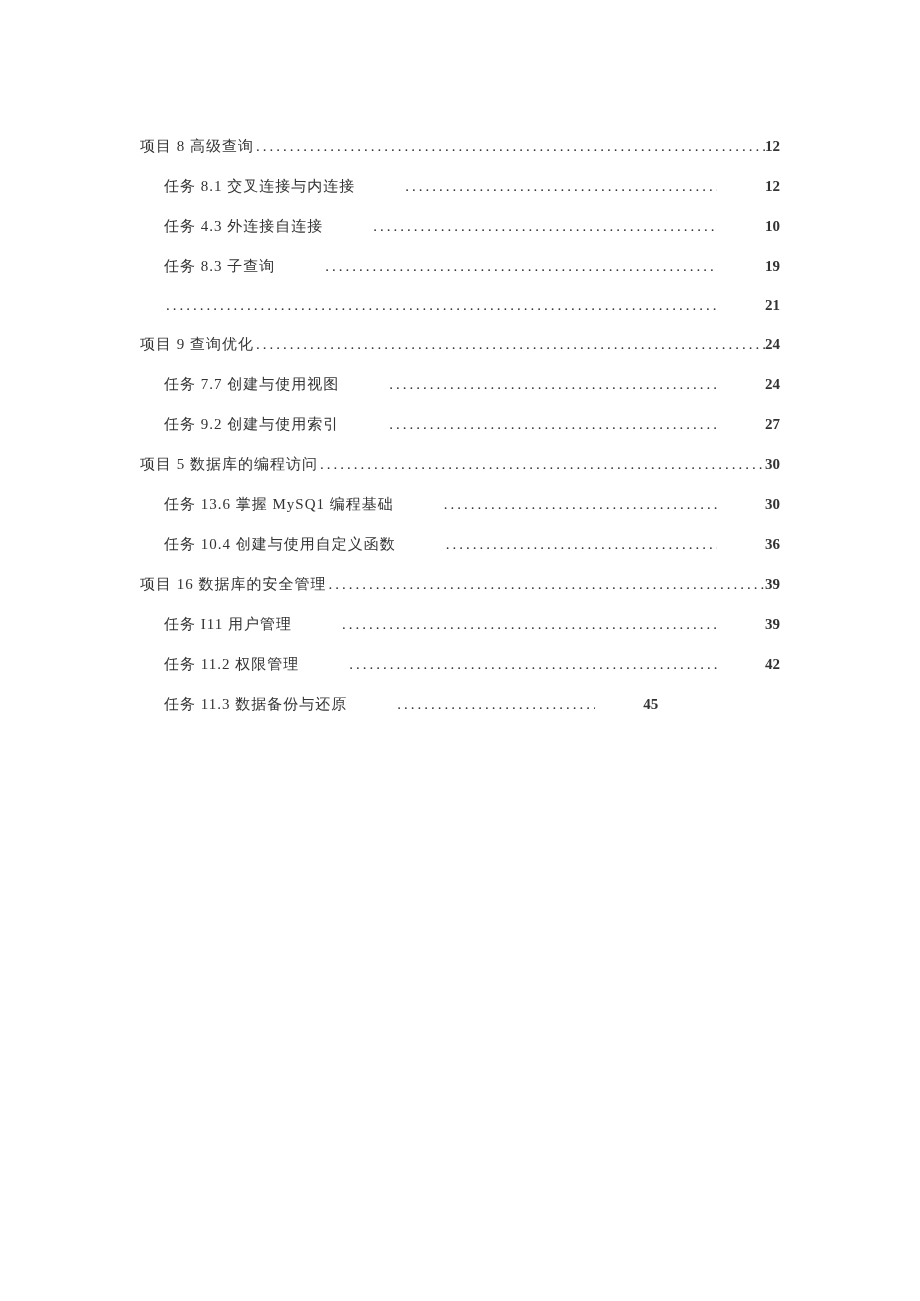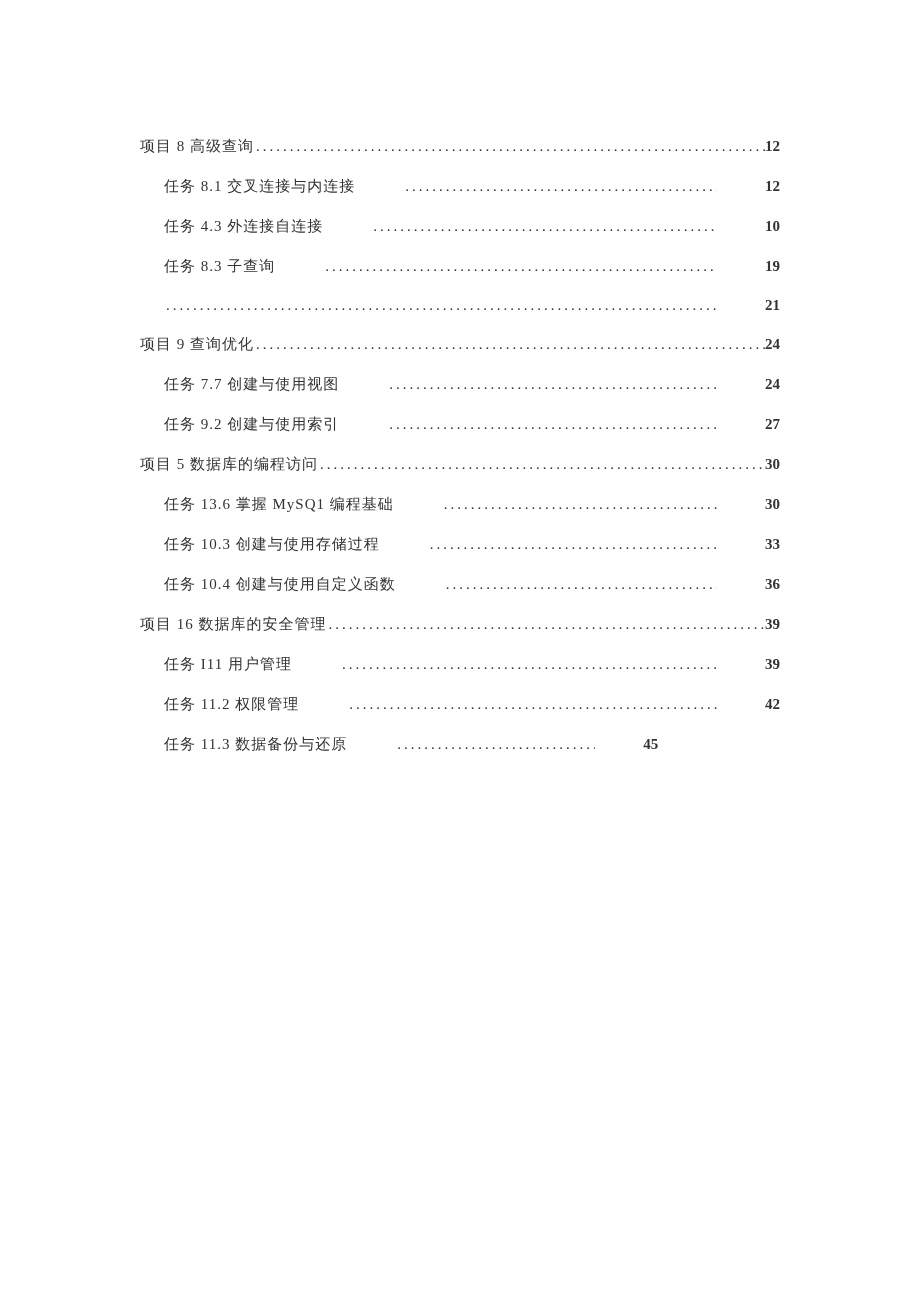--- a/index.html
+++ b/index.html
@@ -102,25 +102,20 @@
       <span class="toc-title">项目 5 数据库的编程访问</span>
       <span class="toc-dots"></span>
       <span class="toc-page">30</span>
     </div>
     <div class="toc-entry level-2">
       <span class="toc-title">任务 13.6 掌握 MySQ1 编程基础</span>
       <span class="toc-dots"></span>
       <span class="toc-page">30</span>
     </div>
     <div class="toc-entry level-2">
-      <span class="toc-title">任务 10.3 创建与使用存储过程</span>
-      <span class="toc-dots"></span>
-      <span class="toc-page">33</span>
-    </div>
-    <div class="toc-entry level-2">
       <span class="toc-title">任务 10.4 创建与使用自定义函数</span>
       <span class="toc-dots"></span>
       <span class="toc-page">36</span>
     </div>
     <div class="toc-entry level-1">
       <span class="toc-title">项目 16 数据库的安全管理</span>
       <span class="toc-dots"></span>
       <span class="toc-page">39</span>
     </div>
     <div class="toc-entry level-2">

